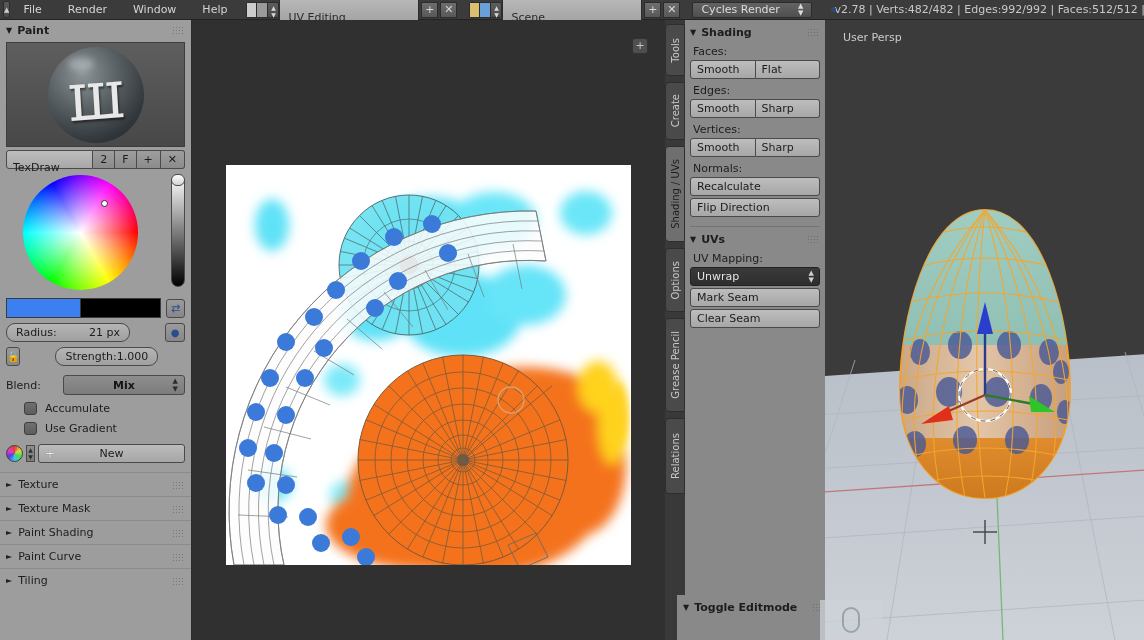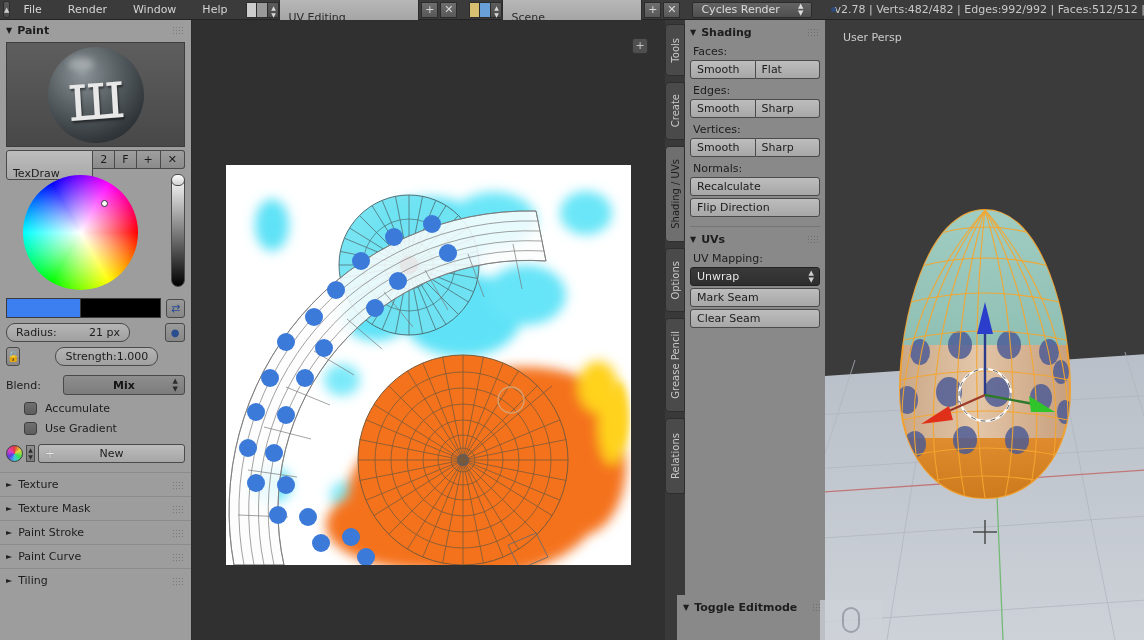--- a/index.html
+++ b/index.html
@@ -55,21 +55,21 @@
   .brush-ball { width:96px; height:96px; border-radius:50%;
     background:radial-gradient(circle at 36% 28%, #8c9499 0%, #5a6165 38%, #32383c 72%, #1b1f22 100%);
     display:flex; align-items:center; justify-content:center; position:relative; }
   .brush-ball::before{content:"";position:absolute;left:20px;top:10px;width:26px;height:14px;
     border-radius:50%;background:rgba(255,255,255,.28);filter:blur(3px);}
   .brush-stroke { font-size:60px; color:#e8e8e8; font-family:"DejaVu Serif",serif;
     transform:scaleY(1.15) rotate(-4deg); line-height:56px; text-shadow:1px 2px 2px rgba(0,0,0,.5); }
 
   .brush-row { display:flex; margin:3px 6px 0 6px; height:19px; }
   .bf-name { flex:1; background:linear-gradient(#bdbdbd,#a8a8a8); border:1px solid #4a4a4a;
-    border-radius:3px 0 0 3px; color:#1c1c1c; font-size:11px; line-height:17px; padding:14px 6px; }
+    border-radius:3px 0 0 3px; color:#1c1c1c; font-size:11px; line-height:17px; padding:8px 6px; }
   .bf-btn { background:linear-gradient(#9e9e9e,#8b8b8b); border:1px solid #4a4a4a;
     border-left:none; color:#1c1c1c; font-size:11px; line-height:17px; text-align:center;
     padding:0 7px; }
   .bf-btn.last { border-radius:0 3px 3px 0; }
 
   .wheel-wrap { display:flex; margin:6px 6px 0 6px; align-items:flex-start; }
   .color-wheel { width:115px; height:115px; border-radius:50%; margin-left:17px;
     background:
       radial-gradient(circle, rgba(255,255,255,1) 0%, rgba(255,255,255,0) 70%),
       conic-gradient(from 90deg, #ff0000, #ffff00, #00ff00, #00ffff, #0000ff, #ff00ff, #ff0000);
@@ -309,21 +309,21 @@
         <span>Texture</span>
         <span class="grip"></span>
       </div>
       <div class="collapsed">
         <span class="tri">►</span>
         <span>Texture Mask</span>
         <span class="grip"></span>
       </div>
       <div class="collapsed">
         <span class="tri">►</span>
-        <span>Paint Stroke</span>
+        <span>Paint Shading</span>
         <span class="grip"></span>
       </div>
       <div class="collapsed">
         <span class="tri">►</span>
         <span>Paint Curve</span>
         <span class="grip"></span>
       </div>
       <div class="collapsed">
         <span class="tri">►</span>
         <span>Tiling</span>

